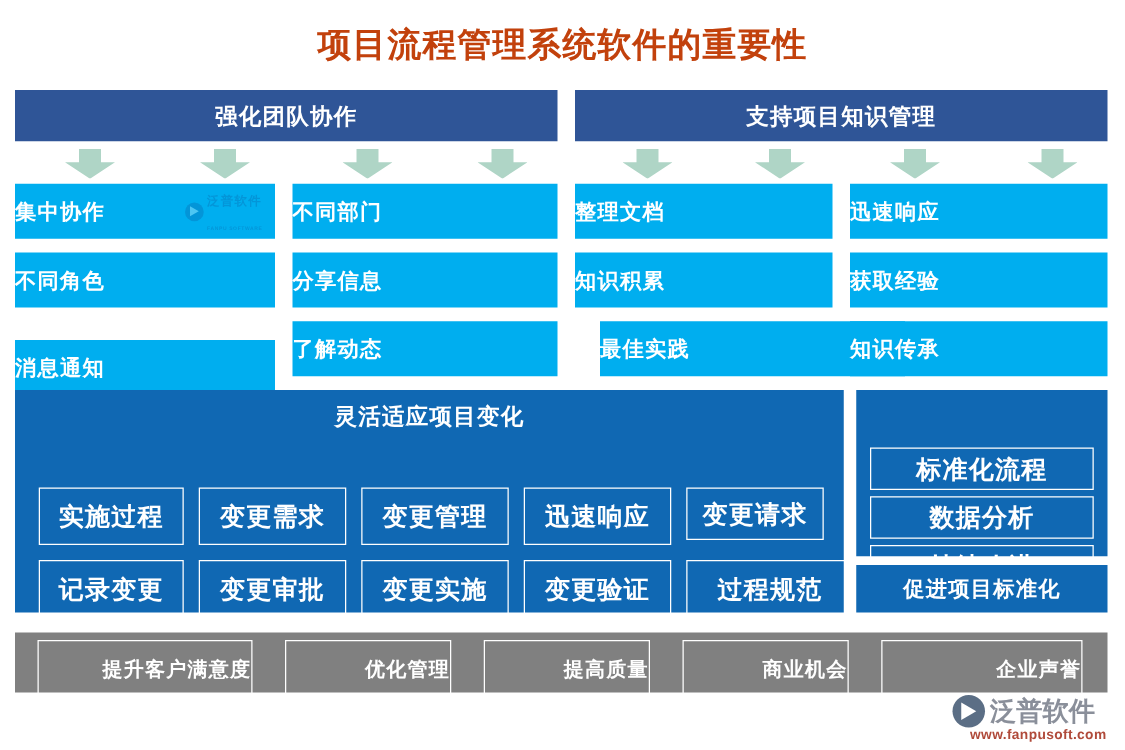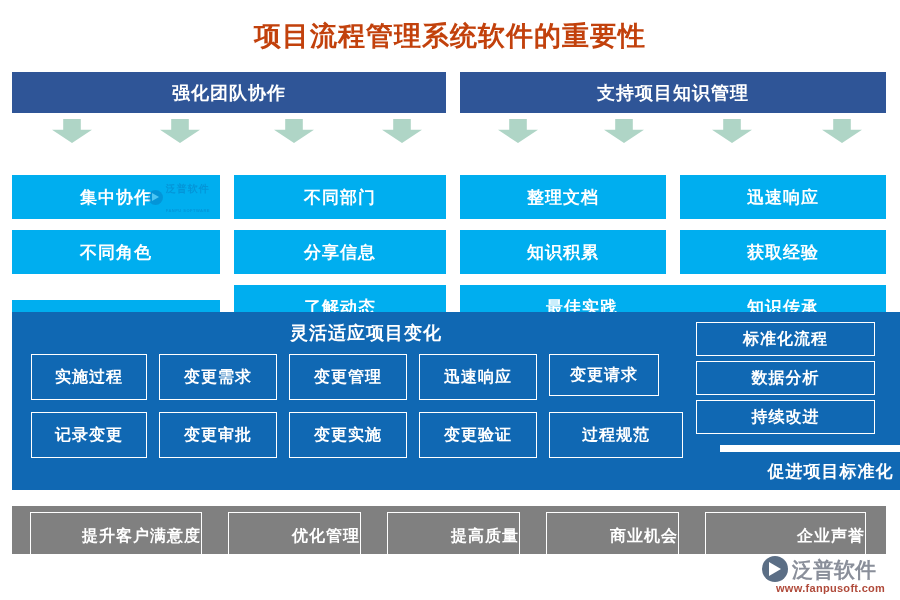--- a/index.html
+++ b/index.html
@@ -32,23 +32,22 @@
   .arrow{
     position:absolute;top:119px;width:40px;height:24px;
     background:#AFD5C6;
     clip-path:polygon(28% 0%,72% 0%,72% 45%,100% 45%,50% 100%,0% 45%,28% 45%);
   }
 
   
   .cyan-box{
     position:absolute;height:44px;background:#00AEEF;
     color:#ffffff;font-size:17px;font-weight:bold;
-    display:flex;align-items:center;justify-content:center;
+    display:flex;align-items:center;justify-content:flex-start;
     letter-spacing:1px;
-    margin-top:28px;
   }
 
   
   .wm{
     position:absolute;right:10px;top:50%;transform:translateY(-50%);
     display:flex;align-items:center;gap:3px;opacity:.30;
     pointer-events:none;
   }
   .wm .wm-mark{
     width:15px;height:15px;border-radius:50%;
@@ -56,30 +55,30 @@
   }
   .wm .wm-mark::after{
     content:"";position:absolute;left:4px;top:3px;
     border-left:7px solid #ffffff;border-top:4px solid transparent;
     border-bottom:4px solid transparent;
   }
   .wm .wm-txt{font-size:10px;font-weight:bold;color:#0b5fa5;line-height:10px;white-space:nowrap;}
   .wm .wm-sub{font-size:4px;color:#0b5fa5;letter-spacing:.5px;line-height:5px;white-space:nowrap;}
 
   
-  .panel{position:absolute;background:#1068B3;padding-left:45px;}
+  .panel{position:absolute;background:#1068B3;}
   .panel-title{
     position:absolute;left:0;top:9px;width:100%;text-align:center;
     color:#ffffff;font-size:18px;font-weight:bold;letter-spacing:1px;
   }
   .obox{
     position:absolute;border:1px solid #ffffff;background:transparent;
-    color:#ffffff;font-size:16px;font-weight:bold;
+    color:#ffffff;font-size:20px;font-weight:bold;
     display:flex;align-items:center;justify-content:center;
-    letter-spacing:1px;box-sizing:border-box;
+    letter-spacing:1px;box-sizing:border-box;margin-top:36px;
   }
 
   
   .gray-bar{position:absolute;left:12px;top:506px;width:874px;height:48px;background:#808080;}
   .gbox{
     position:absolute;top:512px;height:48px;
     border:1px solid #ffffff;background:transparent;
     color:#ffffff;font-size:16px;font-weight:bold;
     display:flex;align-items:center;justify-content:flex-end;
     letter-spacing:1px;box-sizing:border-box;
@@ -155,21 +154,21 @@
   <div class="cyan-box" style="left:680px;top:202px;width:206px">
     <span>获取经验</span>
   </div>
 
   <div class="cyan-box" style="left:12px;top:272px;width:208px">
     <span>消息通知</span>
   </div>
   <div class="cyan-box" style="left:234px;top:257px;width:212px">
     <span>了解动态</span>
   </div>
-  <div class="cyan-box" style="left:460px;top:257px;width:244px">
+  <div class="cyan-box" style="left:480px;top:257px;width:244px">
     <span>最佳实践</span>
   </div>
   <div class="cyan-box" style="left:680px;top:257px;width:206px">
     <span>知识传承</span>
   </div>
 
   <div class="panel" style="left:12px;top:312px;width:663px;height:178px">
     <div class="panel-title">灵活适应项目变化</div>
 
     <div class="obox" style="left:19px;top:42px;width:116px;height:46px">

